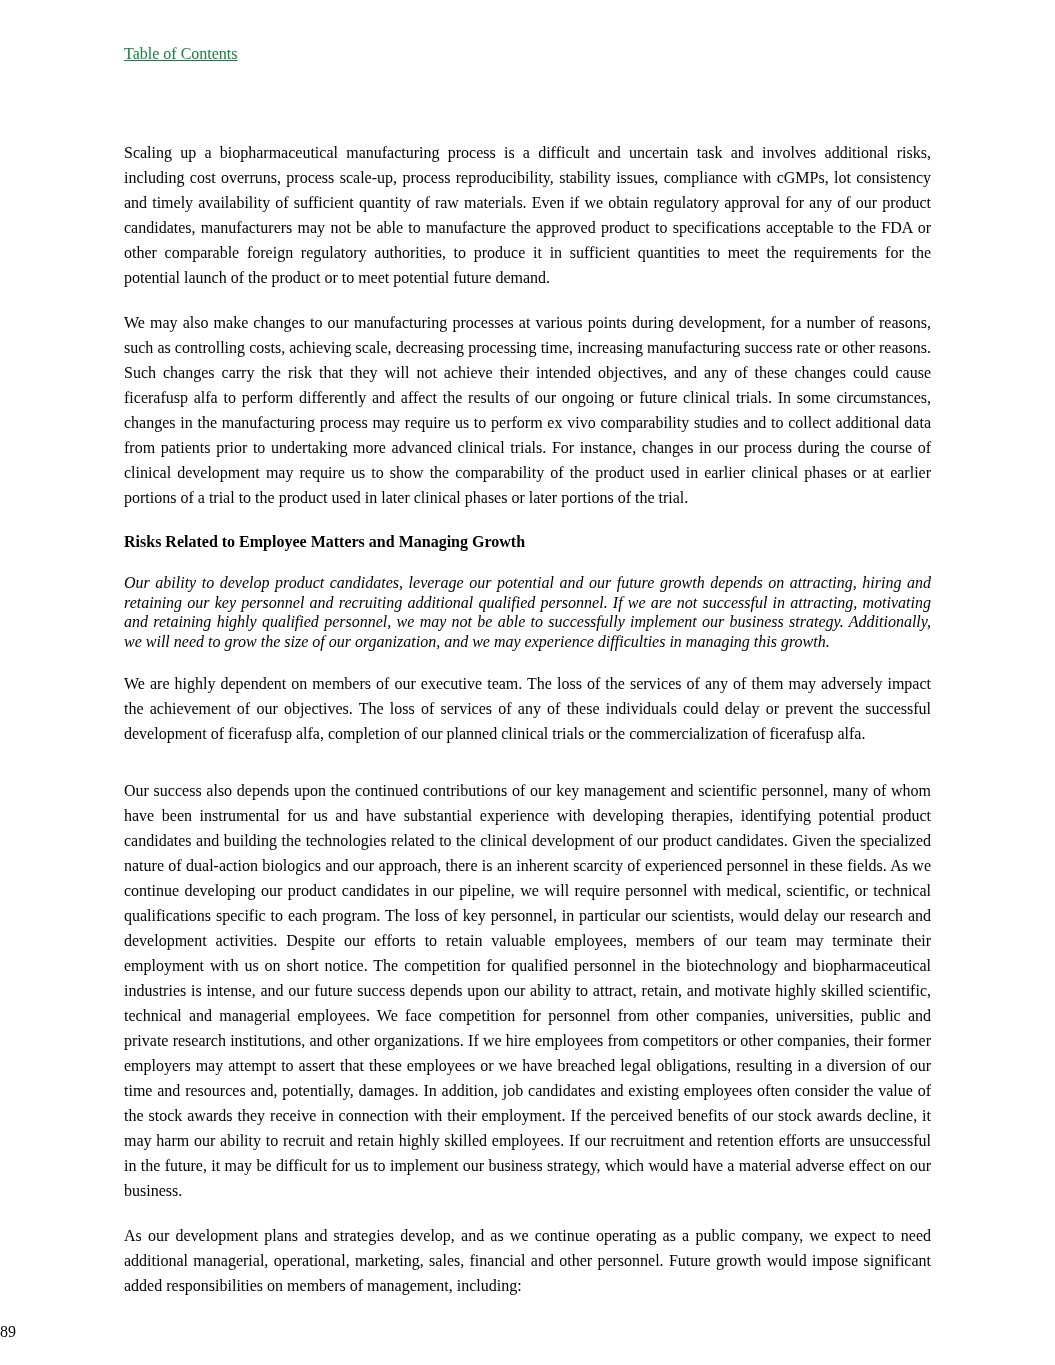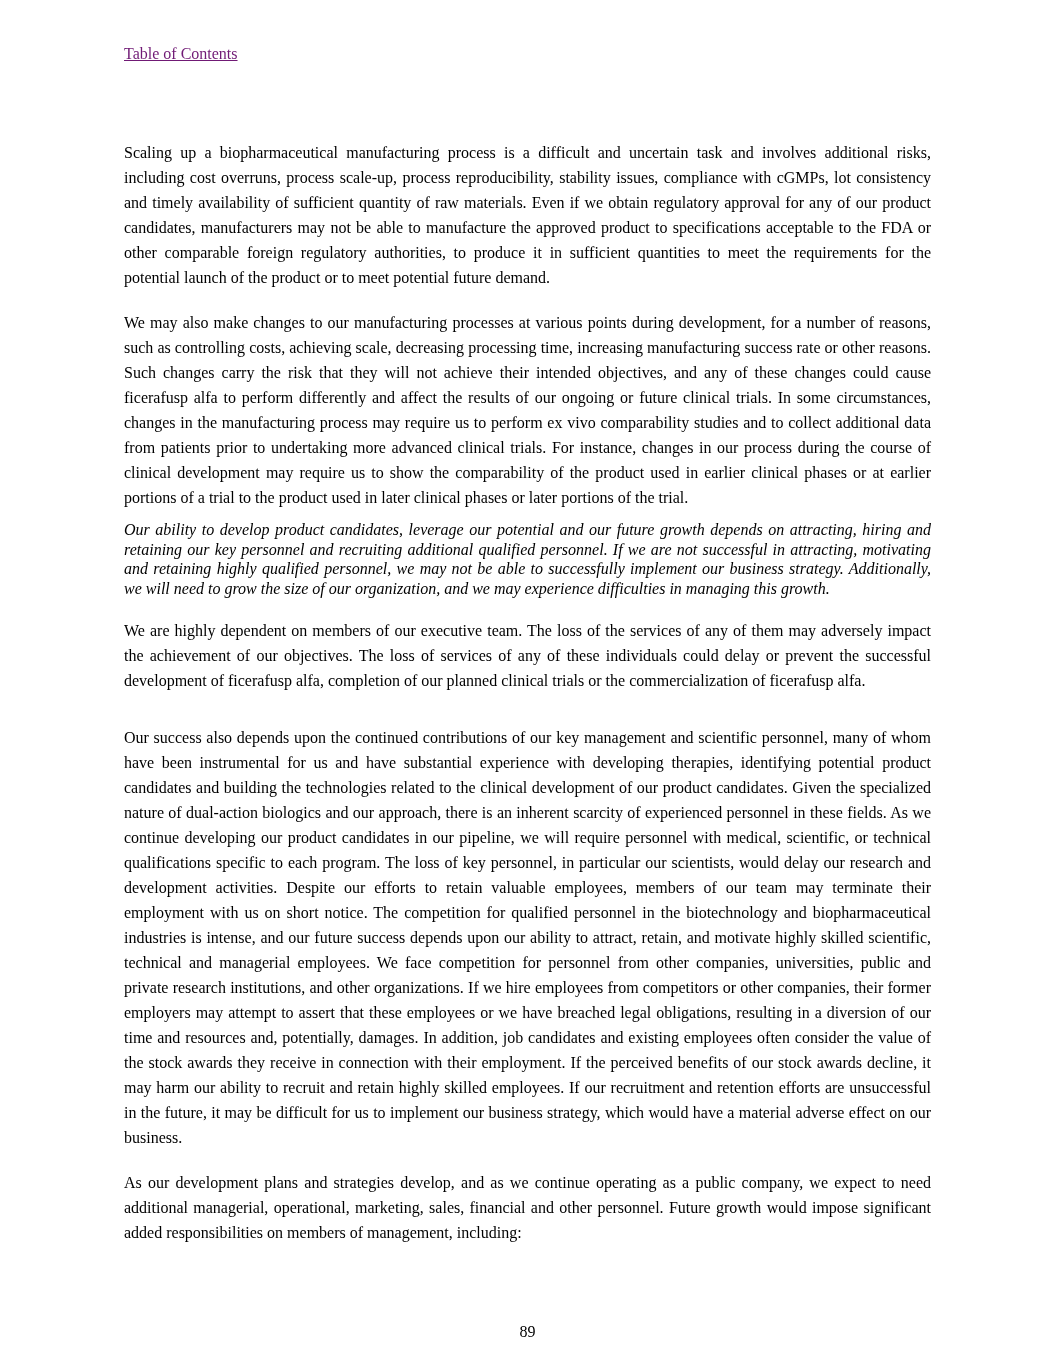--- a/index.html
+++ b/index.html
@@ -14,39 +14,39 @@
       font-family: "Liberation Serif", "DejaVu Serif", serif;
       color: #000000;
       overflow: hidden;
     }
     .toc-link {
       position: absolute;
       left: 124px;
       top: 44px;
       font-size: 16px;
       line-height: 20px;
-      color: #701a75;
+      color: #15803d;
       text-decoration: underline;
       cursor: pointer;
     }
     .content {
       position: absolute;
       left: 124px;
       top: 140px;
       width: 807px;
     }
     .para {
       margin: 0;
       font-size: 16px;
       line-height: 25px;
       text-align: justify;
       text-align-last: left;
     }
     .p1 { margin-bottom: 20px; }
-    .p2 { margin-bottom: 10px; font-family: Liberation Serif, serif; }
+    .p2 { margin-bottom: 22px; font-family: Liberation Serif, serif; }
     .heading {
       margin: 0 0 21px 0;
       font-size: 16px;
       line-height: 20px;
       font-weight: bold;
     }
     .risk-summary {
       margin: 0 0 20px 0;
       font-size: 16px;
       line-height: 19.6px;
@@ -55,32 +55,32 @@
       text-align: justify;
       text-align-last: left;
     }
     .p3 { margin-bottom: 32px; }
     .p4 { margin-bottom: 20px; }
     .page-number {
       position: absolute;
       left: 0;
       width: 1055px;
       top: 1322px;
-      text-align: center;
       font-size: 16px;
       line-height: 20px;
     }
   </style>
 </head>
 <body>
 
 <a class="toc-link">Table of Contents</a>
 
 <div class="content">
   <p class="para p1">Scaling up a biopharmaceutical manufacturing process is a difficult and uncertain task and involves additional risks, including cost overruns, process scale-up, process reproducibility, stability issues, compliance with cGMPs, lot consistency and timely availability of sufficient quantity of raw materials. Even if we obtain regulatory approval for any of our product candidates, manufacturers may not be able to manufacture the approved product to specifications acceptable to the FDA or other comparable foreign regulatory authorities, to produce it in sufficient quantities to meet the requirements for the potential launch of the product or to meet potential future demand.</p>
   <p class="para p2">We may also make changes to our manufacturing processes at various points during development, for a number of reasons, such as controlling costs, achieving scale, decreasing processing time, increasing manufacturing success rate or other reasons. Such changes carry the risk that they will not achieve their intended objectives, and any of these changes could cause ficerafusp alfa to perform differently and affect the results of our ongoing or future clinical trials. In some circumstances, changes in the manufacturing process may require us to perform ex vivo comparability studies and to collect additional data from patients prior to undertaking more advanced clinical trials. For instance, changes in our process during the course of clinical development may require us to show the comparability of the product used in earlier clinical phases or at earlier portions of a trial to the product used in later clinical phases or later portions of the trial.</p>
+  <p class="heading">Risks Related to Employee Matters and Managing Growth</p>
   <p class="risk-summary">Our ability to develop product candidates, leverage our potential and our future growth depends on attracting, hiring and retaining our key personnel and recruiting additional qualified personnel. If we are not successful in attracting, motivating and retaining highly qualified personnel, we may not be able to successfully implement our business strategy. Additionally, we will need to grow the size of our organization, and we may experience difficulties in managing this growth.</p>
   <p class="para p3">We are highly dependent on members of our executive team. The loss of the services of any of them may adversely impact the achievement of our objectives. The loss of services of any of these individuals could delay or prevent the successful development of ficerafusp alfa, completion of our planned clinical trials or the commercialization of ficerafusp alfa.</p>
   <p class="para p4">Our success also depends upon the continued contributions of our key management and scientific personnel, many of whom have been instrumental for us and have substantial experience with developing therapies, identifying potential product candidates and building the technologies related to the clinical development of our product candidates. Given the specialized nature of dual-action biologics and our approach, there is an inherent scarcity of experienced personnel in these fields. As we continue developing our product candidates in our pipeline, we will require personnel with medical, scientific, or technical qualifications specific to each program. The loss of key personnel, in particular our scientists, would delay our research and development activities. Despite our efforts to retain valuable employees, members of our team may terminate their employment with us on short notice. The competition for qualified personnel in the biotechnology and biopharmaceutical industries is intense, and our future success depends upon our ability to attract, retain, and motivate highly skilled scientific, technical and managerial employees. We face competition for personnel from other companies, universities, public and private research institutions, and other organizations. If we hire employees from competitors or other companies, their former employers may attempt to assert that these employees or we have breached legal obligations, resulting in a diversion of our time and resources and, potentially, damages. In addition, job candidates and existing employees often consider the value of the stock awards they receive in connection with their employment. If the perceived benefits of our stock awards decline, it may harm our ability to recruit and retain highly skilled employees. If our recruitment and retention efforts are unsuccessful in the future, it may be difficult for us to implement our business strategy, which would have a material adverse effect on our business.</p>
   <p class="para p5">As our development plans and strategies develop, and as we continue operating as a public company, we expect to need additional managerial, operational, marketing, sales, financial and other personnel. Future growth would impose significant added responsibilities on members of management, including:</p>
 </div>
 
 <div class="page-number">89</div>
 
 </body></html>

